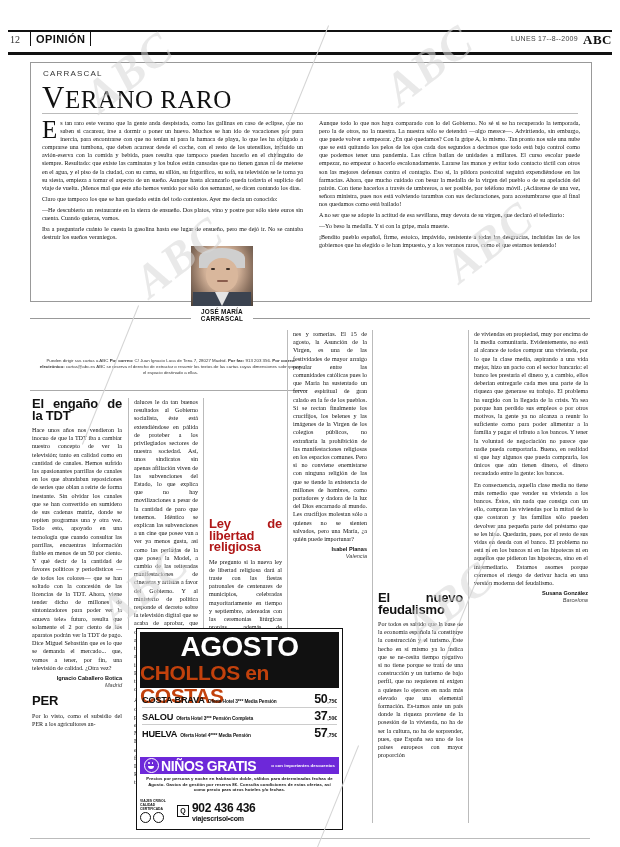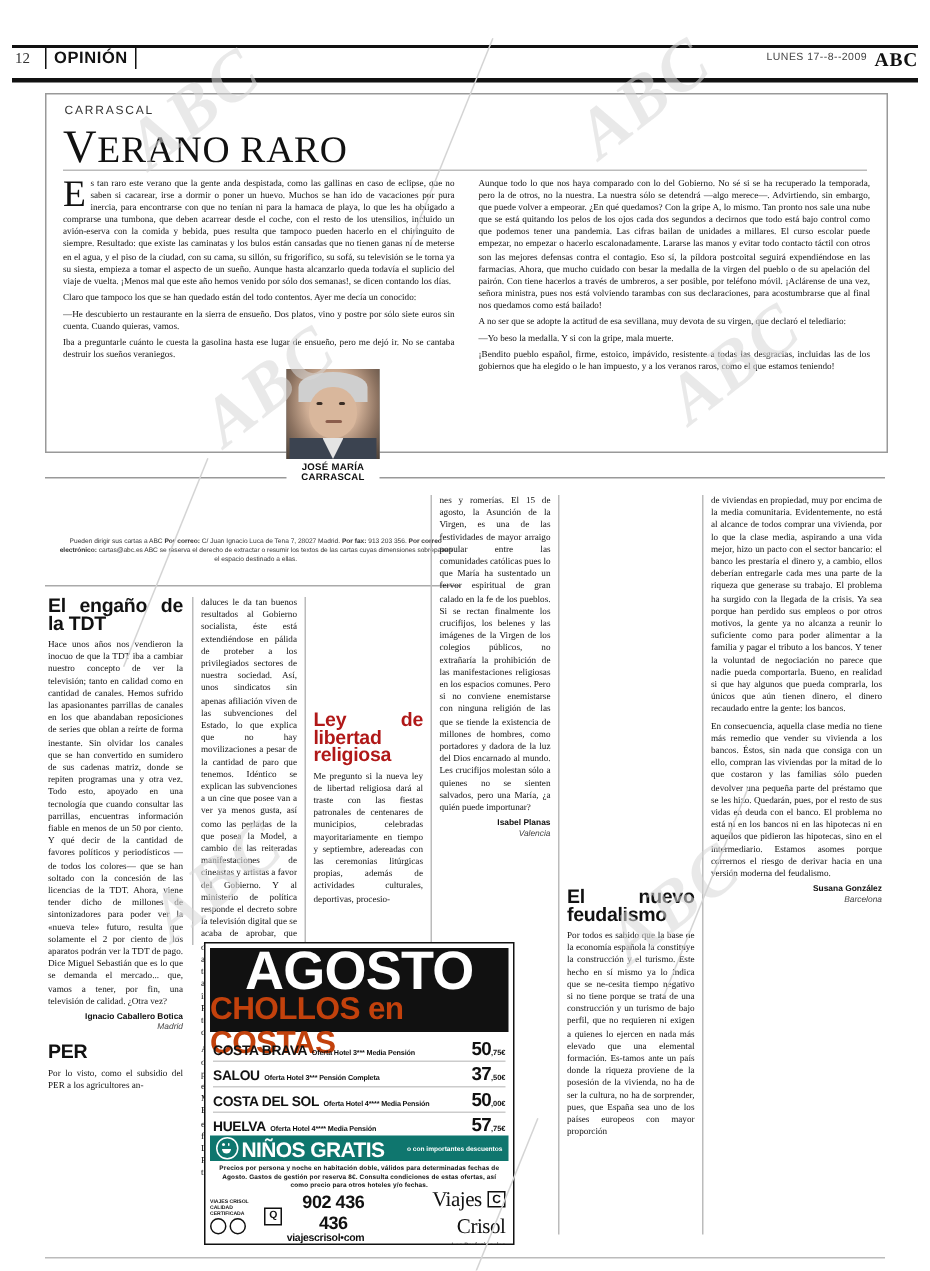--- a/index.html
+++ b/index.html
@@ -91,38 +91,38 @@
   .sig .city{font-weight:400;font-style:italic;color:#444;display:block;}
 
   
   .vr{position:absolute;width:1px;background:#bbb;}
 
   
   .ad{position:absolute;left:136px;top:628px;width:205px;height:200px;
       border:1px solid #111;background:#fff;overflow:hidden;}
   .ad-black{position:absolute;left:3px;top:3px;width:199px;height:56px;background:#111;}
   .ad-agosto{position:absolute;left:0;top:1px;width:199px;text-align:center;
-      font-family:"Liberation Sans",sans-serif;font-weight:700;font-size:36px;
+      font-family:"Liberation Sans",sans-serif;font-weight:700;font-size:28px;
       color:#fff;letter-spacing:-.5px;line-height:28px;}
   .ad-chollos{position:absolute;left:0;top:29px;width:199px;
       font-family:"Liberation Sans",sans-serif;font-weight:700;font-size:21px;
       color:#c2410c;letter-spacing:-.4px;line-height:23px;}
   .offers{position:absolute;left:5px;top:62px;width:195px;}
   .offer{display:flex;align-items:baseline;justify-content:flex-end;
       border-bottom:1px solid #ccc;padding:1px 0;}
   .o-dest{font-family:"Liberation Sans",sans-serif;font-weight:700;font-size:9.2px;
       letter-spacing:-.2px;}
   .o-desc{font-family:"Liberation Sans",sans-serif;font-weight:700;font-size:4.8px;
       margin-left:3px;flex:0 0 auto;letter-spacing:-.1px;}
   .o-spacer{flex:1 1 auto;}
   .o-price{font-family:"Liberation Sans",sans-serif;font-weight:700;font-size:12.5px;
       letter-spacing:-.5px;}
   .o-cents{font-family:"Liberation Sans",sans-serif;font-weight:700;font-size:5px;
       vertical-align:super;}
-  .ad-kids{position:absolute;left:3px;top:128px;width:199px;height:17px;background:#0f766e;
+  .ad-kids{position:absolute;left:3px;top:128px;width:199px;height:17px;background:#6d28d9;
       display:flex;align-items:center;}
   .smiley{width:13px;height:13px;border-radius:50%;border:1.6px solid #fff;margin-left:4px;
       position:relative;flex:0 0 auto;}
   .smiley i{position:absolute;background:#fff;}
   .smiley .e1{left:3px;top:3px;width:1.6px;height:2px;border-radius:1px;}
   .smiley .e2{left:6.5px;top:3px;width:1.6px;height:2px;border-radius:1px;}
   .smiley .m{left:2.5px;top:6.5px;width:6px;height:3px;border-radius:0 0 6px 6px;}
   .kids-text{font-family:"Liberation Sans",sans-serif;font-weight:700;font-size:14px;
       color:#fff;letter-spacing:-.4px;margin-left:2px;}
   .kids-note{font-family:"Liberation Sans",sans-serif;font-weight:700;font-size:4.4px;
@@ -226,21 +226,21 @@
   <div class="lcol" style="left:134px;top:398px;width:64px;">
     <p>daluces le da tan buenos resultados al Gobierno socialista, éste está extendiéndose en pálida de proteber a los privilegiados sectores de nuestra sociedad. Así, unos sindicatos sin apenas afiliación viven de las subvenciones del Estado, lo que explica que no hay movilizaciones a pesar de la cantidad de paro que tenemos. Idéntico se explican las subvenciones a un cine que posee van a ver ya menos gusta, así como las perladas de la que posea la Model, a cambio de las reiteradas manifestaciones de cineastas y artistas a favor del Gobierno. Y al ministerio de política responde el decreto sobre la televisión digital que se acaba de aprobar, que descaradamente favorece a un grupo a cambio del también descarado apoyo al PSOE y los ataques indiscriminados al Partido Popular por parte de todos los medios del citado grupo.</p>
     <p>Al parecer nos sobra el dinero, pues hasta podemos permitirnos que, en plena crisis, el Ministerio de Asuntos Exteriores destine 28.810 euros a financiar una fiesta gay en Zimbabue. La magnanimidad de Rodríguez Zapatero no tiene límites.</p>
     <div class="sig">
       <span>Freddy G. Bau</span>
       <span class="city">Girona</span>
     </div>
   </div>
 
   <div class="lcol" style="left:209px;top:398px;width:73px;">
-    <div class="lhead red" style="margin-top:76px;">Ley de libertad religiosa</div>
+    <div class="lhead red" style="margin-top:120px;">Ley de libertad religiosa</div>
     <p>Me pregunto si la nueva ley de libertad religiosa dará al traste con las fiestas patronales de centenares de municipios, celebradas mayoritariamente en tiempo y septiembre, adereadas con las ceremonias litúrgicas propias, además de actividades culturales, deportivas, procesio-</p>
   </div>
 
   <div class="lcol" style="left:293px;top:330px;width:74px;">
     <p>nes y romerías. El 15 de agosto, la Asunción de la Virgen, es una de las festividades de mayor arraigo popular entre las comunidades católicas pues lo que María ha sustentado un fervor espiritual de gran calado en la fe de los pueblos. Si se rectan finalmente los crucifijos, los belenes y las imágenes de la Virgen de los colegios públicos, no extrañaría la prohibición de las manifestaciones religiosas en los espacios comunes. Pero si no conviene enemistarse con ninguna religión de las que se tiende la existencia de millones de hombres, como portadores y dadora de la luz del Dios encarnado al mundo. Les crucifijos molestan sólo a quienes no se sienten salvados, pero una María, ¿a quién puede importunar?</p>
     <div class="sig">
       <span>Isabel Planas</span>
       <span class="city">Valencia</span>
     </div>
   </div>
@@ -272,27 +272,20 @@
         <span class="o-spacer"></span>
         <span class="o-price">50</span>
           <span class="o-cents">,75€</span>
       </div>
       <div class="offer">
         <span class="o-dest">SALOU</span>
         <span class="o-desc">Oferta Hotel 3*** Pensión Completa</span>
         <span class="o-spacer"></span>
         <span class="o-price">37</span>
           <span class="o-cents">,50€</span>
-      </div>
-      <div class="offer">
-        <span class="o-dest">COSTA DEL SOL</span>
-        <span class="o-desc">Oferta Hotel 4**** Media Pensión</span>
-        <span class="o-spacer"></span>
-        <span class="o-price">50</span>
-          <span class="o-cents">,00€</span>
       </div>
       <div class="offer" style="border-bottom:none;">
         <span class="o-dest">HUELVA</span>
         <span class="o-desc">Oferta Hotel 4**** Media Pensión</span>
         <span class="o-spacer"></span>
         <span class="o-price">57</span>
           <span class="o-cents">,75€</span>
       </div>
     </div>
 
@@ -314,26 +307,20 @@
         <span>CALIDAD CERTIFICADA</span>
         <span class="cert-marks">
           <span></span>
           <span></span>
         </span>
       </div>
       <div class="qbox">Q</div>
       <div class="phone">
         <span class="num">902 436 436</span>
         <span class="web">viajescrisol•com</span>
-      </div>
-      <div class="brand">
-        <span class="bn">Viajes</span>
-        <span class="bc">C</span>
-        <span class="bn">Crisol</span>
-        <span class="tag">Los Profesionales</span>
       </div>
     </div>
   </div>
 
   <div class="bottom-rule"></div>
 
   <div class="wm" style="left:80px;top:45px;">ABC</div>
   <div class="wm" style="left:380px;top:38px;">ABC</div>
   <div class="wm" style="left:130px;top:230px;">ABC</div>
   <div class="wm" style="left:440px;top:215px;">ABC</div>

